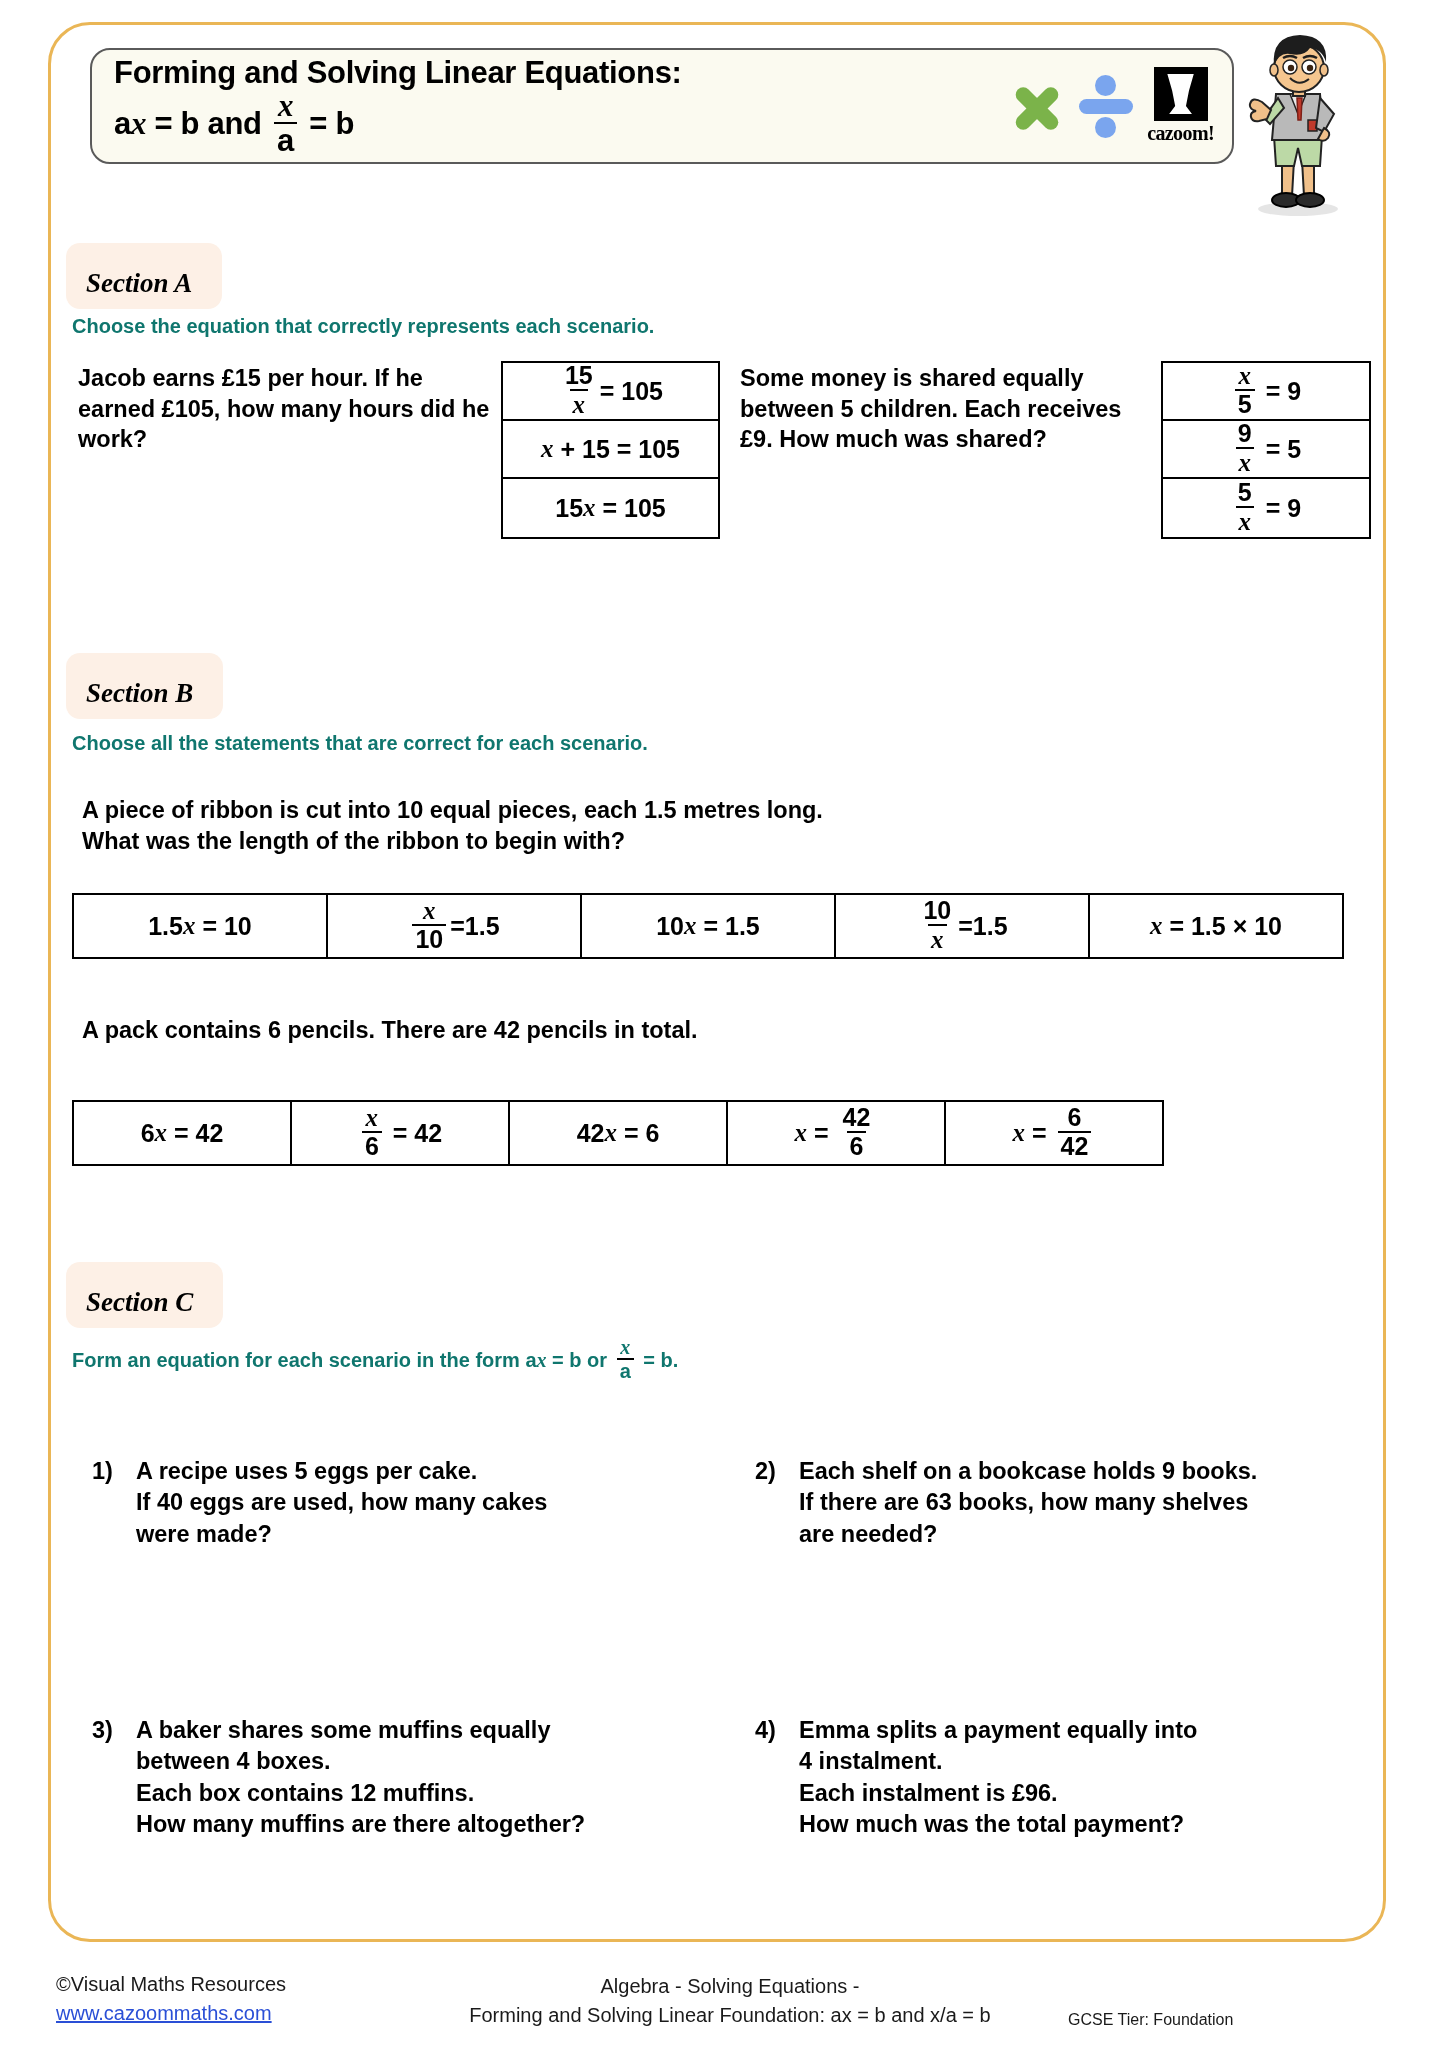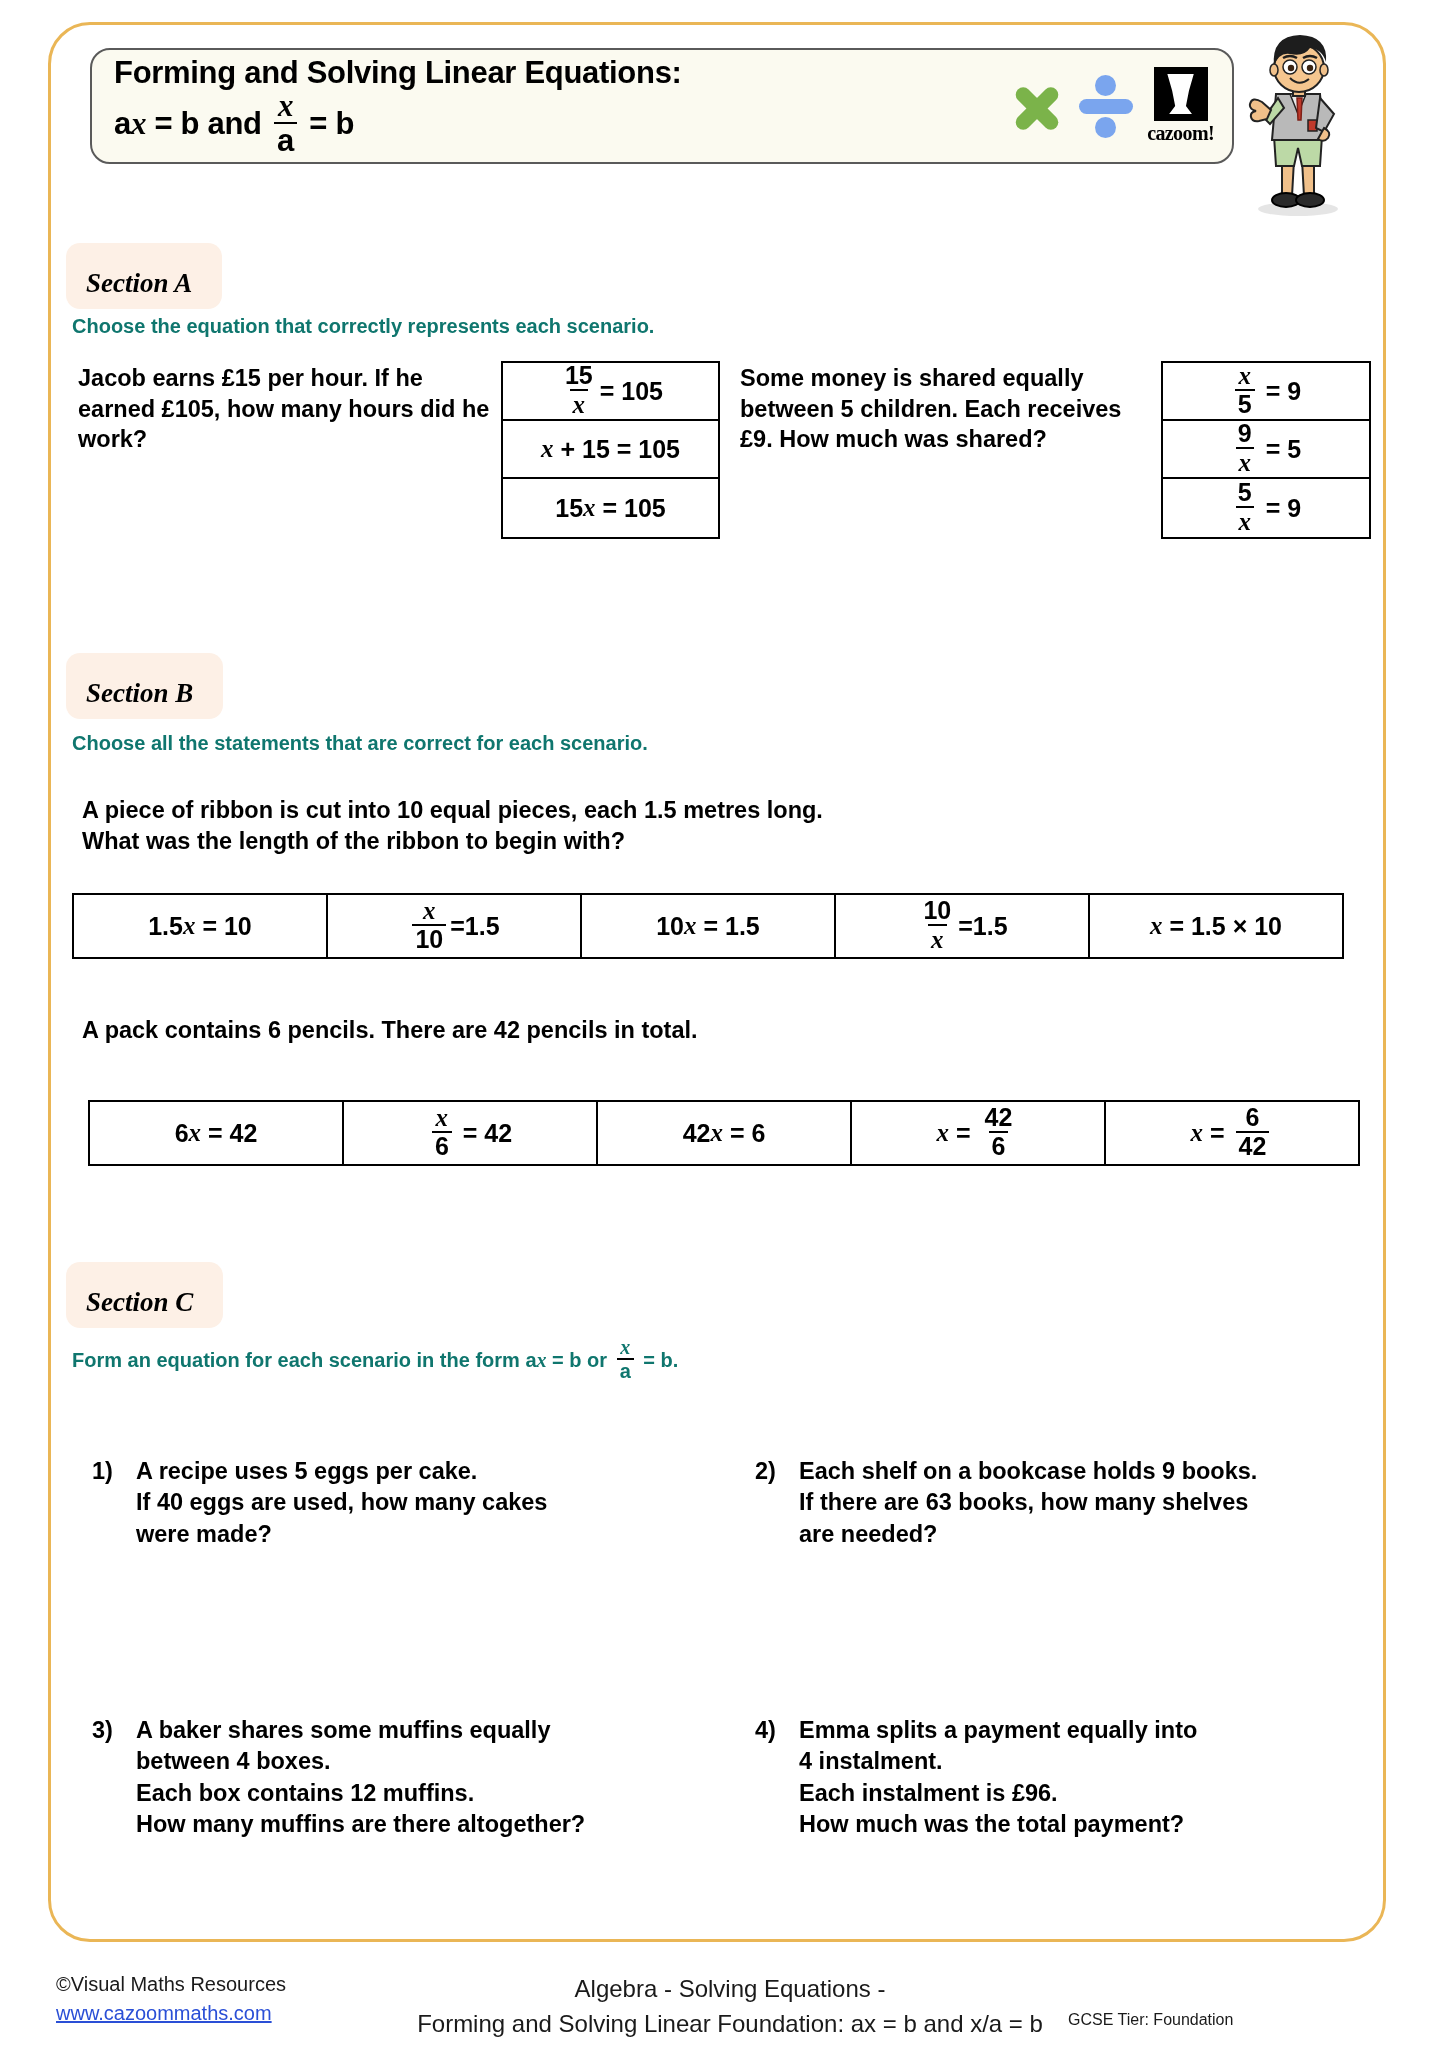--- a/index.html
+++ b/index.html
@@ -188,21 +188,21 @@
   .abs { position: absolute; }
 
   
   .cq { display: flex; gap: 14px; font-weight: bold; font-size: 23.5px; line-height: 1.34; }
   .cq-num { width: 30px; flex: none; }
 
   
   .footer { position: absolute; left: 0; top: 1966px; width: 1449px; height: 82px; }
   .footer-left { position: absolute; left: 56px; top: 4px; font-size: 20px; color: #1a1a1a; line-height: 1.45; }
   .footer-left a { color: #2a4fd6; text-decoration: underline; }
-  .footer-center { position: absolute; left: 400px; top: 6px; width: 660px; text-align: center; font-size: 24px; color: #1a1a1a; line-height: 1.45; }
+  .footer-center { position: absolute; left: 400px; top: 6px; width: 660px; text-align: center; font-size: 20px; color: #1a1a1a; line-height: 1.45; }
   .footer-right { position: absolute; left: 1068px; top: 45px; font-size: 16px; color: #1a1a1a; }
 </style>
 </head>
 <body>
 
 <div class="page">
 
   <div class="sheet-frame"></div>
 
   <div class="title-bar">
@@ -365,21 +365,21 @@
           <span>=1.5</span>
       </div>
       <div class="cell"><span class="ital-x">x</span>&nbsp;= 1.5 × 10</div>
     </div>
   </div>
 
   <div class="abs scenario" style="left:82px; top:1015px; width:1000px;">
     <div>A pack contains 6 pencils. There are 42 pencils in total.</div>
   </div>
 
-  <div class="abs" style="left:72px; top:1100px; width:1272px;margin-left:16px;">
+  <div class="abs" style="left:72px; top:1100px; width:1092px;">
     <div class="opt-row">
       <div class="cell">6<span class="ital-x">x</span>&nbsp;= 42</div>
       <div class="cell">
         <span class="frac">
             <span class="num ital-x">x</span>
             <span class="den">6</span>
           </span>
           <span>&nbsp;= 42</span>
       </div>
       <div class="cell">42<span class="ital-x">x</span>&nbsp;= 6</div>

